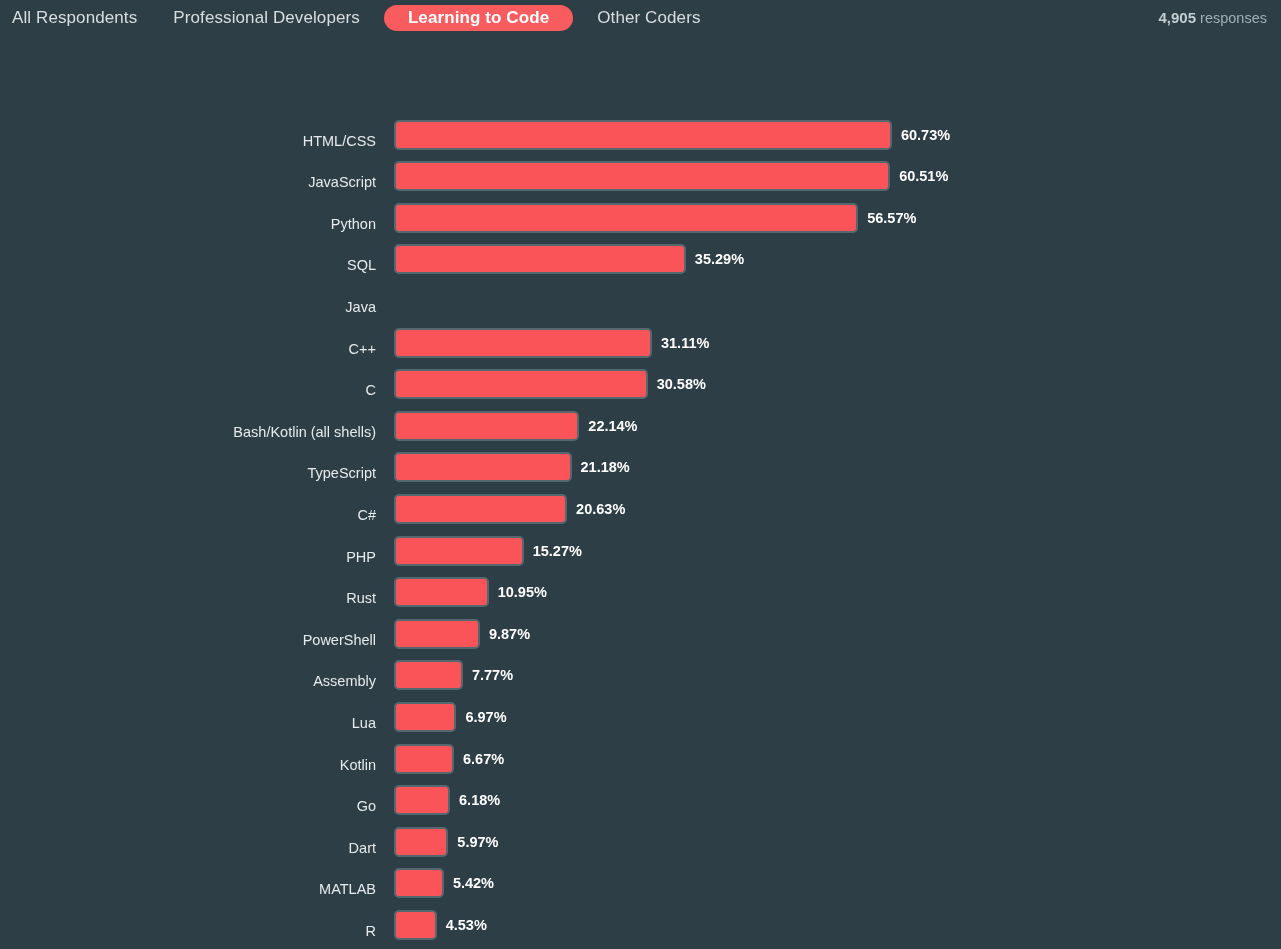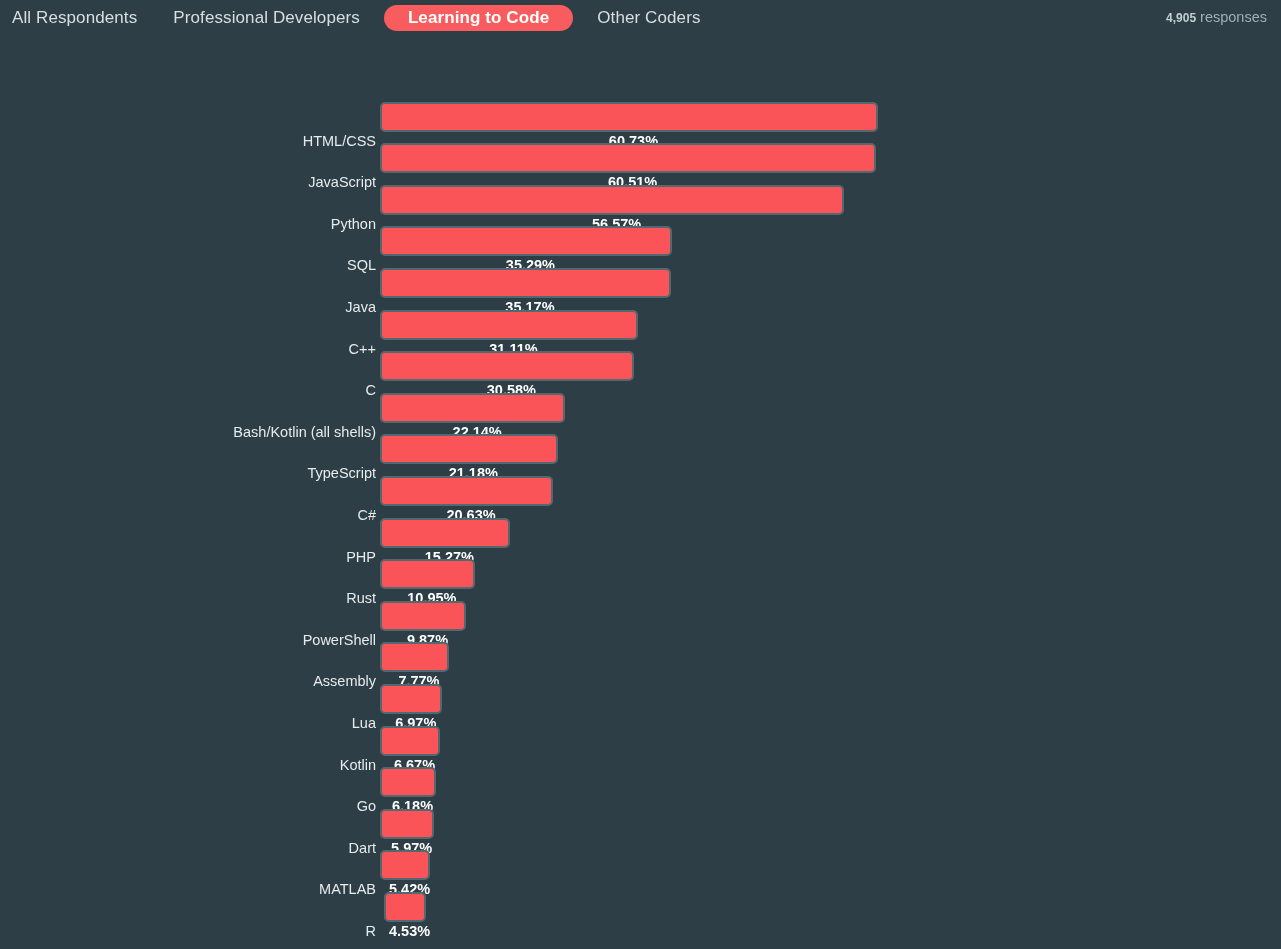--- a/index.html
+++ b/index.html
@@ -58,21 +58,21 @@
     position: absolute;
     right: 14px;
     top: 9px;
     font-size: 14.5px;
     color: #9fb0b6;
     white-space: nowrap;
   }
   .responses .count {
     font-weight: bold;
     color: #c3ced2;
-    font-size: 12px;
+    font-size: 15px;
   }
 
   
   .chart {
     position: relative;
     margin-top: 56px;
     width: 1281px;
   }
   .row {
     position: relative;
@@ -85,22 +85,21 @@
     text-align: right;
     font-size: 14.5px;
     color: #e6ebed;
     white-space: nowrap;
     padding-right: 0;
     line-height: 18px;
   }
   .bar-wrap {
     display: flex;
     align-items: center;
-    margin-left: 4px;
-    flex-direction: column;
+    margin-left: 18px;
   }
   .bar {
     height: 30px;
     background: #fb5458;
     border: 2px solid #54686f;
     border-radius: 5px;
     box-sizing: border-box;
   }
   .value {
     font-size: 14.5px;
@@ -150,24 +149,20 @@
     </div>
     <div class="row">
       <div class="cat-label">SQL</div>
       <div class="bar-wrap">
         <div class="bar" style="width: 291.849px; background: rgb(251, 84, 88); border-color: rgb(84, 104, 111);"></div>
         <div class="value">35.29%</div>
       </div>
     </div>
     <div class="row">
       <div class="cat-label">Java</div>
-      <div class="bar-wrap">
-        <div class="bar" style="width: 290.877px; background: rgb(251, 84, 88); border-color: rgb(84, 104, 111);"></div>
-        <div class="value">35.17%</div>
-      </div>
     </div>
     <div class="row">
       <div class="cat-label">C++</div>
       <div class="bar-wrap">
         <div class="bar" style="width: 257.991px; background: rgb(251, 84, 88); border-color: rgb(84, 104, 111);"></div>
         <div class="value">31.11%</div>
       </div>
     </div>
     <div class="row">
       <div class="cat-label">C</div>

